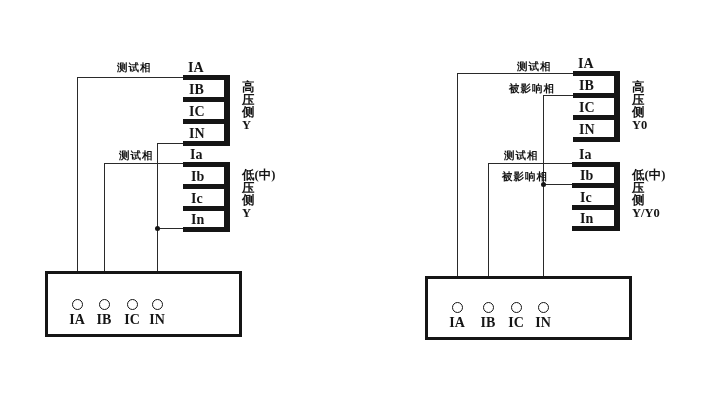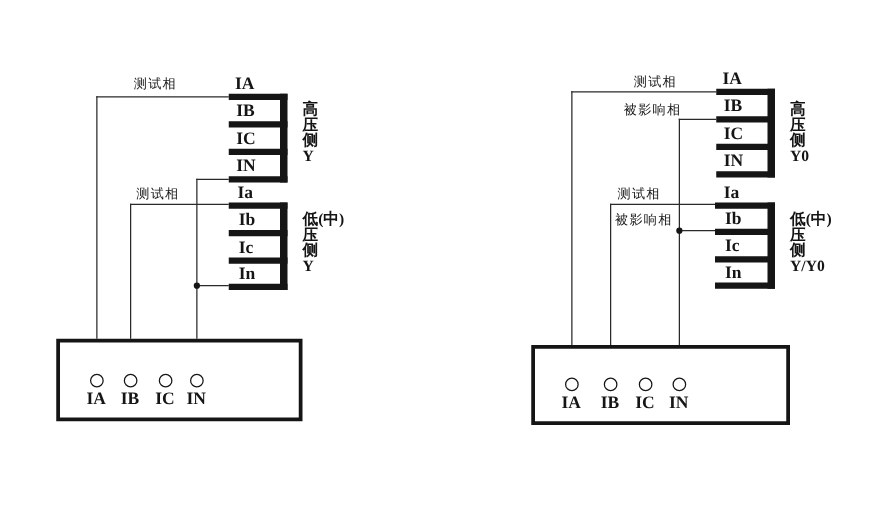--- a/index.html
+++ b/index.html
@@ -11,22 +11,22 @@
   .bar  { position:absolute; height:5px; background:var(--ink); }
   .bus  { position:absolute; width:6px;  background:var(--ink); }
   .wire-h { position:absolute; height:1.4px; background:var(--wire); }
   .wire-v { position:absolute; width:1.4px;  background:var(--wire); }
   .dot  { position:absolute; width:5px; height:5px; border-radius:50%; background:var(--ink); }
   .tlabel {
     position:absolute; font-weight:bold; font-size:14px; line-height:1;
     color:var(--ink); font-family:"Liberation Serif", serif;
   }
   .anno {
-    position:absolute; font-weight:normal; font-size:10.5px; line-height:1;
-    letter-spacing:1px; color:var(--ink); font-family:"Liberation Serif", serif; white-space:nowrap;
+    position:absolute; font-weight:bold; font-size:10.5px; line-height:1;
+    letter-spacing:1px; color:var(--ink); font-family:"Liberation Serif", serif; white-space:nowrap;margin-left:10px;
   }
   .side {
     position:absolute; font-weight:bold; font-size:12.5px; line-height:12.5px;
     color:var(--ink); font-family:"Liberation Serif", serif; white-space:nowrap;
   }
   .side span { display:block; }
   .box {
     position:absolute; border:3px solid var(--ink); box-sizing:border-box; background:#ffffff;
   }
   .circle {

